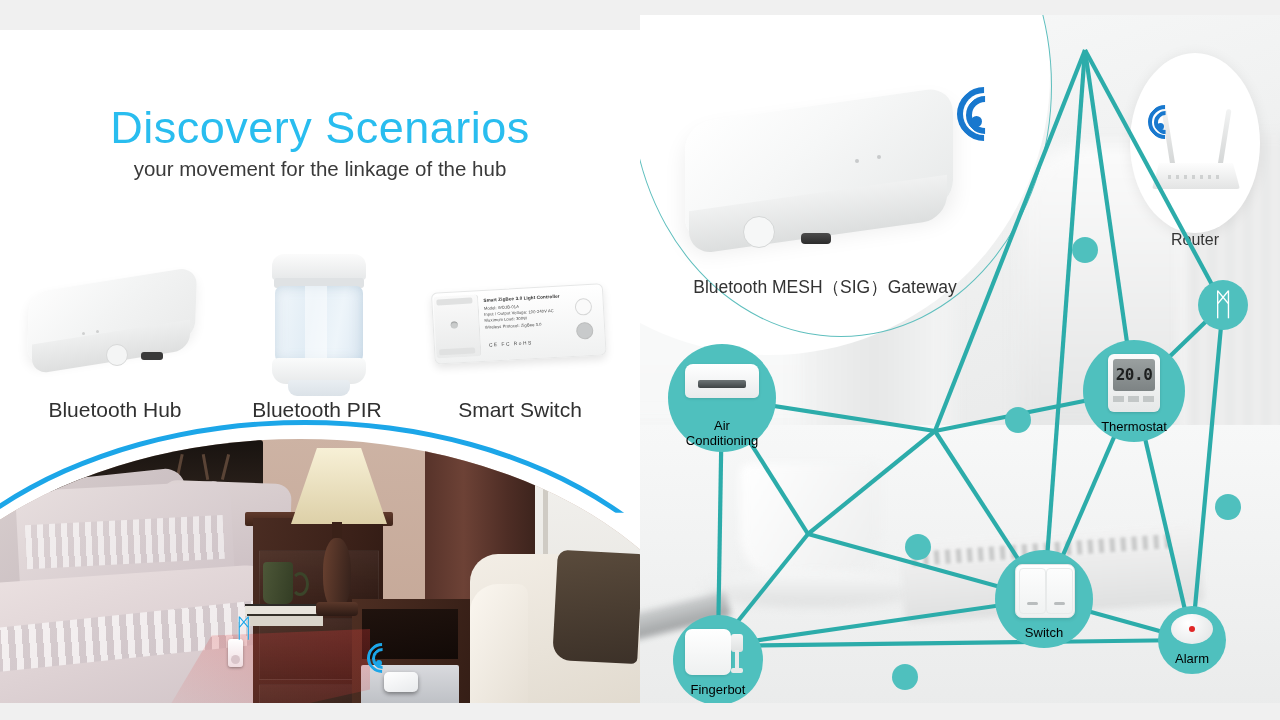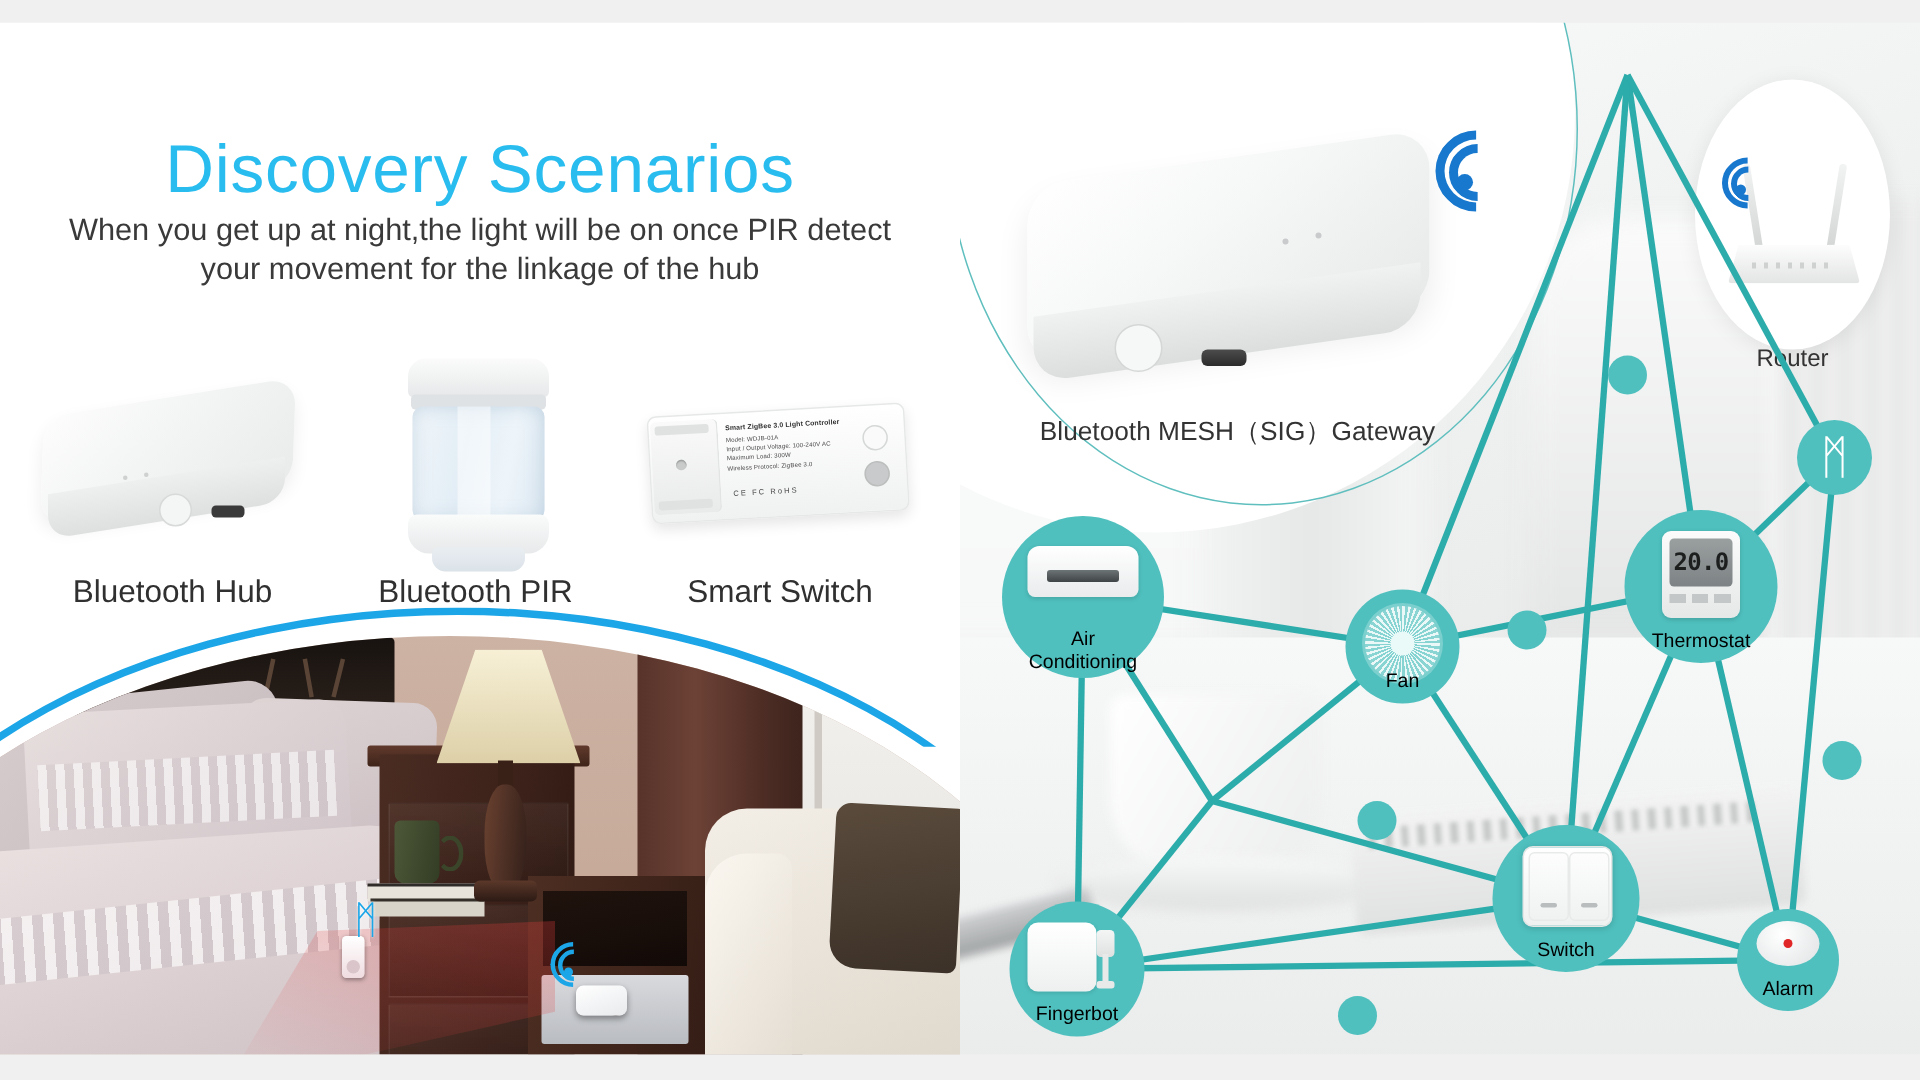--- a/index.html
+++ b/index.html
@@ -7,21 +7,21 @@
     width:1280px;height:720px;overflow:hidden;
     background:#f0f0f0;
     font-family:"Liberation Sans",sans-serif;
     -webkit-font-smoothing:antialiased;
   }
   .stage{position:relative;width:1280px;height:720px;overflow:hidden;background:#f0f0f0;}
   .bar-top{position:absolute;left:0;top:0;width:1280px;height:15px;background:#f0f0f0;z-index:60;}
   .bar-bottom{position:absolute;left:0;top:703px;width:1280px;height:17px;background:#f0f0f0;z-index:60;}
 
   
-  .left{position:absolute;left:0;top:15px;width:640px;height:688px;background:#ffffff;overflow:hidden;}
+  .left{position:absolute;left:0;top:30px;width:640px;height:688px;background:#ffffff;overflow:hidden;}
 
   .title{
     position:absolute;left:0;top:72px;width:640px;text-align:center;
     font-size:45px;color:#29BDEF;letter-spacing:.5px;font-weight:400;
   }
   .subtitle{
     position:absolute;left:20px;top:126px;width:600px;text-align:center;
     font-size:20.5px;color:#3a3a3a;line-height:1.28;font-weight:400;
   }
 
@@ -270,21 +270,21 @@
     color:#fff;text-align:center;line-height:1.05;}
   .node .nl{position:absolute;bottom:8px;left:0;width:100%;font-size:13px;color:#000000;}
   .node .nl.two{bottom:4px;line-height:1.1;}
 
   .n-ac{left:28px;top:329px;width:108px;height:108px;}
   .n-fan{left:257px;top:378px;width:76px;height:76px;}
   .n-thermo{left:443px;top:325px;width:102px;height:102px;text-decoration:underline;}
   .n-sensor{left:130px;top:481px;width:76px;height:76px;}
   .n-switch{left:355px;top:535px;width:98px;height:98px;}
   .n-alarm{left:518px;top:591px;width:68px;height:68px;}
-  .n-finger{left:33px;top:586px;width:90px;height:90px;}
+  .n-finger{left:33px;top:600px;width:90px;height:90px;}
   .n-bt{left:558px;top:265px;width:50px;height:50px;
     align-items:center;justify-content:center;font-size:31px;}
 
   
   .ico-ac{position:absolute;top:20px;left:17px;width:74px;height:34px;border-radius:8px 8px 5px 5px;
     background:linear-gradient(180deg,#ffffff,#e9ebec);box-shadow:0 1px 3px rgba(0,0,0,.12);}
   .ico-ac:after{content:"";position:absolute;left:13px;top:16px;width:48px;height:8px;border-radius:2px;
     background:linear-gradient(180deg,#6d7476,#3f4446);}
   .ico-fan{position:absolute;top:9px;left:11px;width:54px;height:54px;border-radius:50%;
     background:radial-gradient(circle,#ffffff 18%,rgba(255,255,255,.2) 19%,rgba(255,255,255,.25) 70%,rgba(255,255,255,.55) 100%);}
@@ -326,21 +326,20 @@
 </style>
 </head>
 <body>
 
 <div class="stage">
 
   <div class="left">
 
     <div class="title">Discovery Scenarios</div>
     <div class="subtitle">
-      <div>When you get up at night,the light will be on once PIR detect</div>
       <div>your movement for the linkage of the hub</div>
     </div>
 
     <div class="prow">
 
       <div class="pcell c1">
         <div class="hub">
           <div class="top"></div>
             <div class="front"></div>
           <div class="led a"></div>
@@ -515,24 +514,20 @@
         <circle cx="265" cy="662" r="13"></circle>
         <circle cx="445" cy="235" r="13"></circle>
       </g>
     </svg>
 
     <div class="node n-ac">
       <div class="ico-ac"></div>
       <div class="nl two">Air<br>Conditioning</div>
     </div>
 
-    <div class="node n-fan">
-      <div class="ico-fan"></div>
-      <div class="nl">Fan</div>
-    </div>
 
     <div class="node n-thermo">
       <div class="ico-thermo">
         <div class="scr">20.0</div>
         <div class="btns"></div>
       </div>
       <div class="nl">Thermostat</div>
     </div>
 
 

